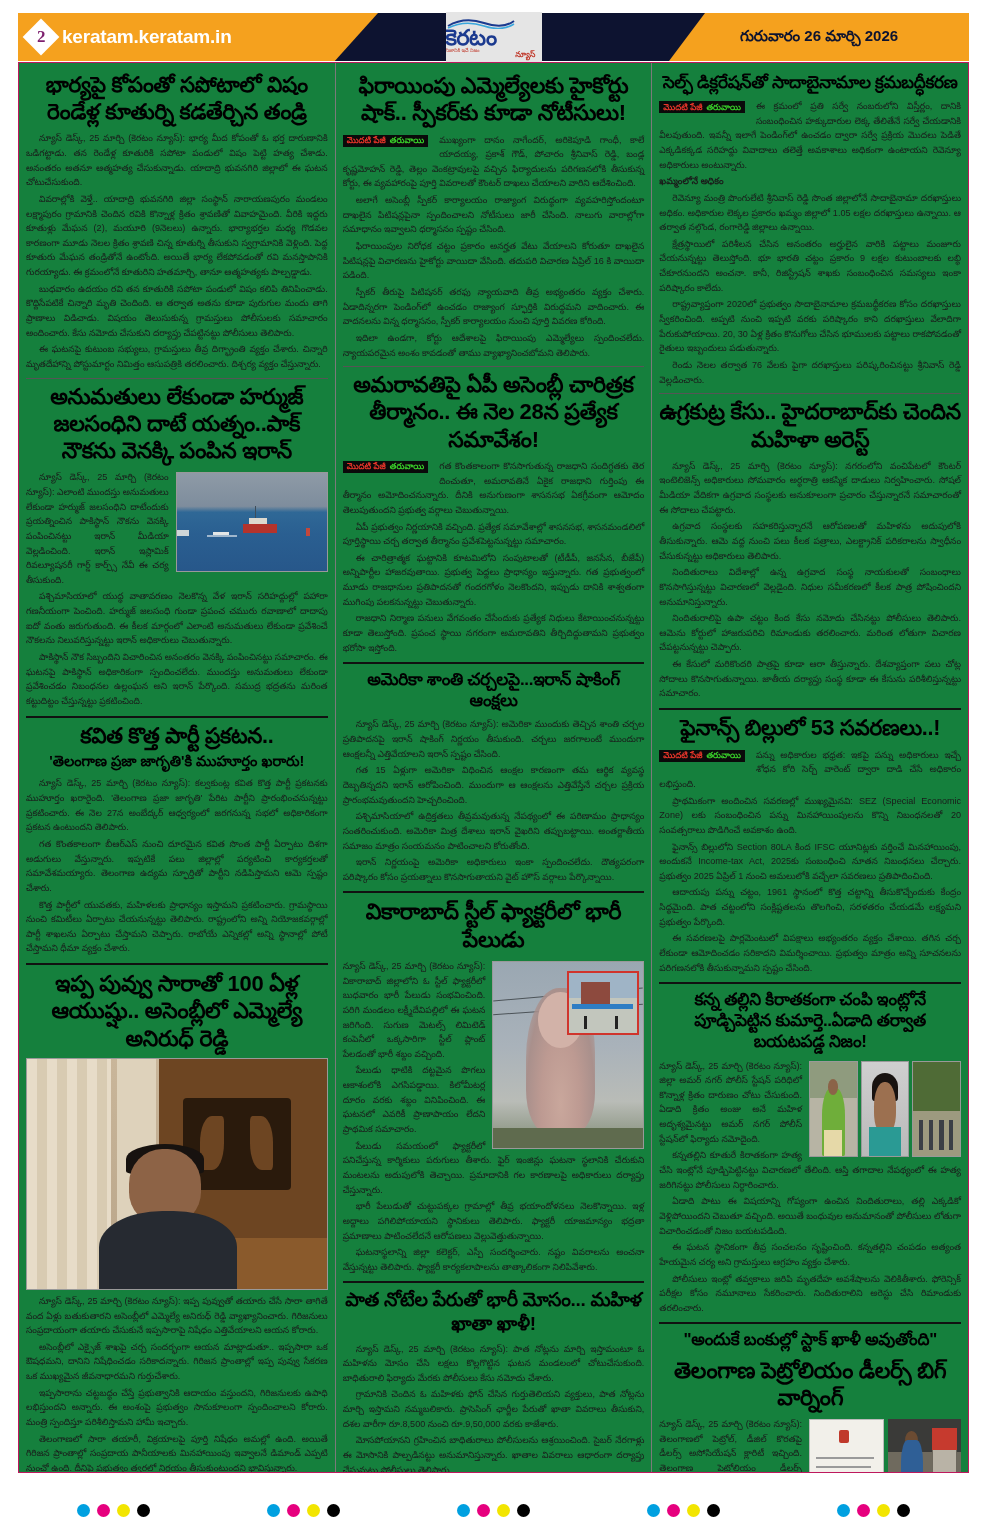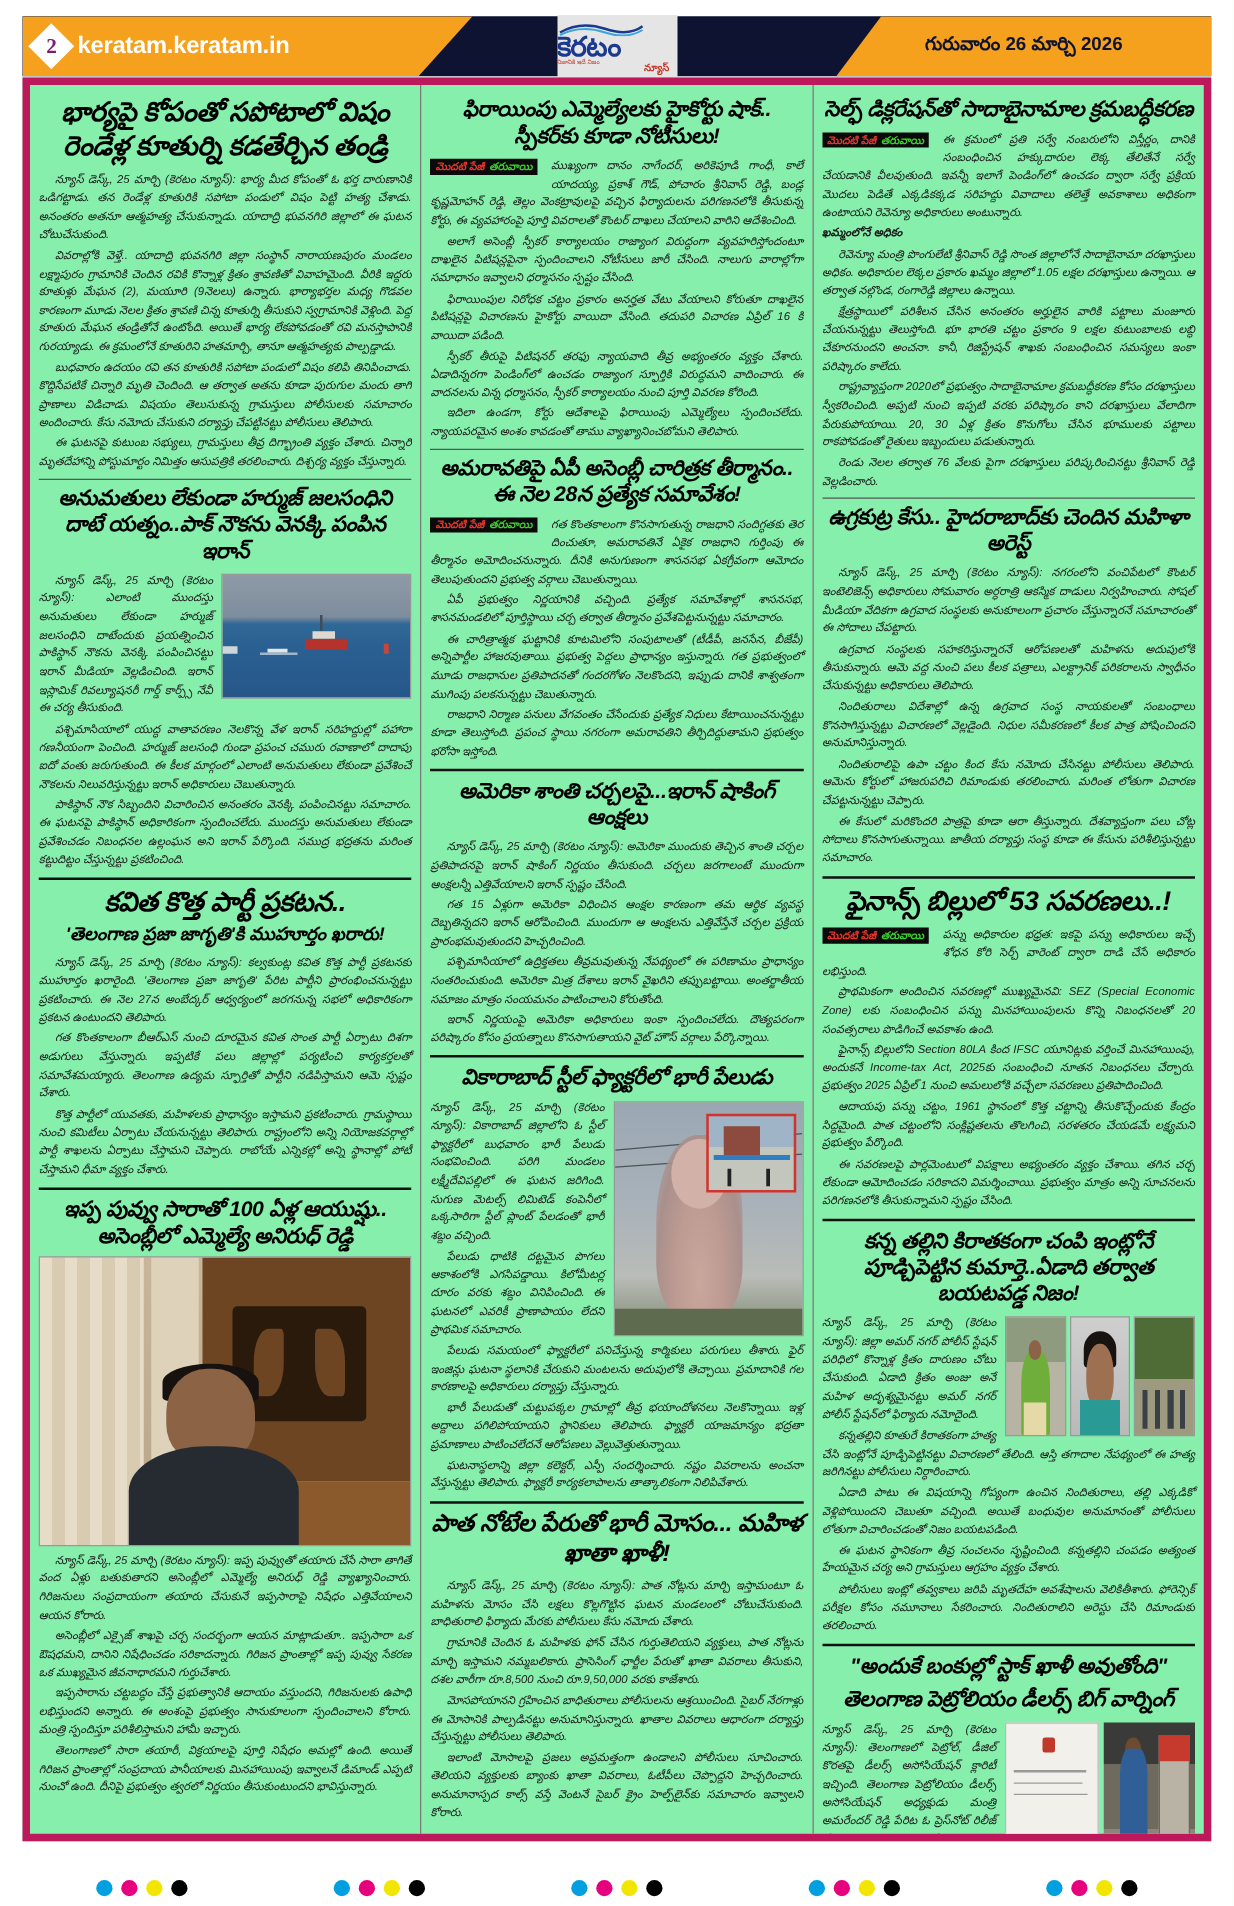--- a/index.html
+++ b/index.html
@@ -54,44 +54,43 @@
   }
   .logo-wave { width:70px; height:11px; position:relative; margin-bottom:-2px;}
   .logo-main { font-size:22px; font-weight:bold; color:#1b3a8f; letter-spacing:-0.5px; }
   .logo-sub  { font-size:5px; color:#c0392b; margin-top:-1px; }
   .logo-news { font-size:8px; color:#c0392b; font-weight:bold; align-self:flex-end; margin-right:6px; margin-top:-2px;}
 
   
   .sheet {
     position:absolute;
     left:18px; top:62px; right:18px; bottom:52px;
-    border:6px solid #be185d;
-    background:#86efac;
+    border:1px solid #be185d;
+    background:#15803d;
     display:flex;
-    font-style:italic;
   }
   .col {
     flex:1 1 0;
     padding:5px 7px 2px 7px;
     overflow:hidden;
     position:relative;
   }
   .col + .col { border-left:1px solid #7a7a7a; }
 
   
   .art { margin-bottom:4px; }
   .hl {
     text-align:center;
     font-weight:bold;
     line-height:1.24;
     margin:4px 0 6px 0;
     letter-spacing:-0.3px;
   }
   .hl-xl { font-size:21.5px; }
-  .hl-lg { font-size:17px; }
+  .hl-lg { font-size:22px; }
   .hl-md { font-size:17px; }
   .hl-sm { font-size:19px; }
   .sub-hl {
     text-align:center; font-weight:bold; font-size:14.5px;
     margin:-3px 0 6px 0; line-height:1.25;
   }
   .rule { border-top:1px solid #555; margin:6px 0 4px 0; }
   .rule-thick { border-top:2px solid #111; margin:7px 0 5px 0; }
 
   .body {

